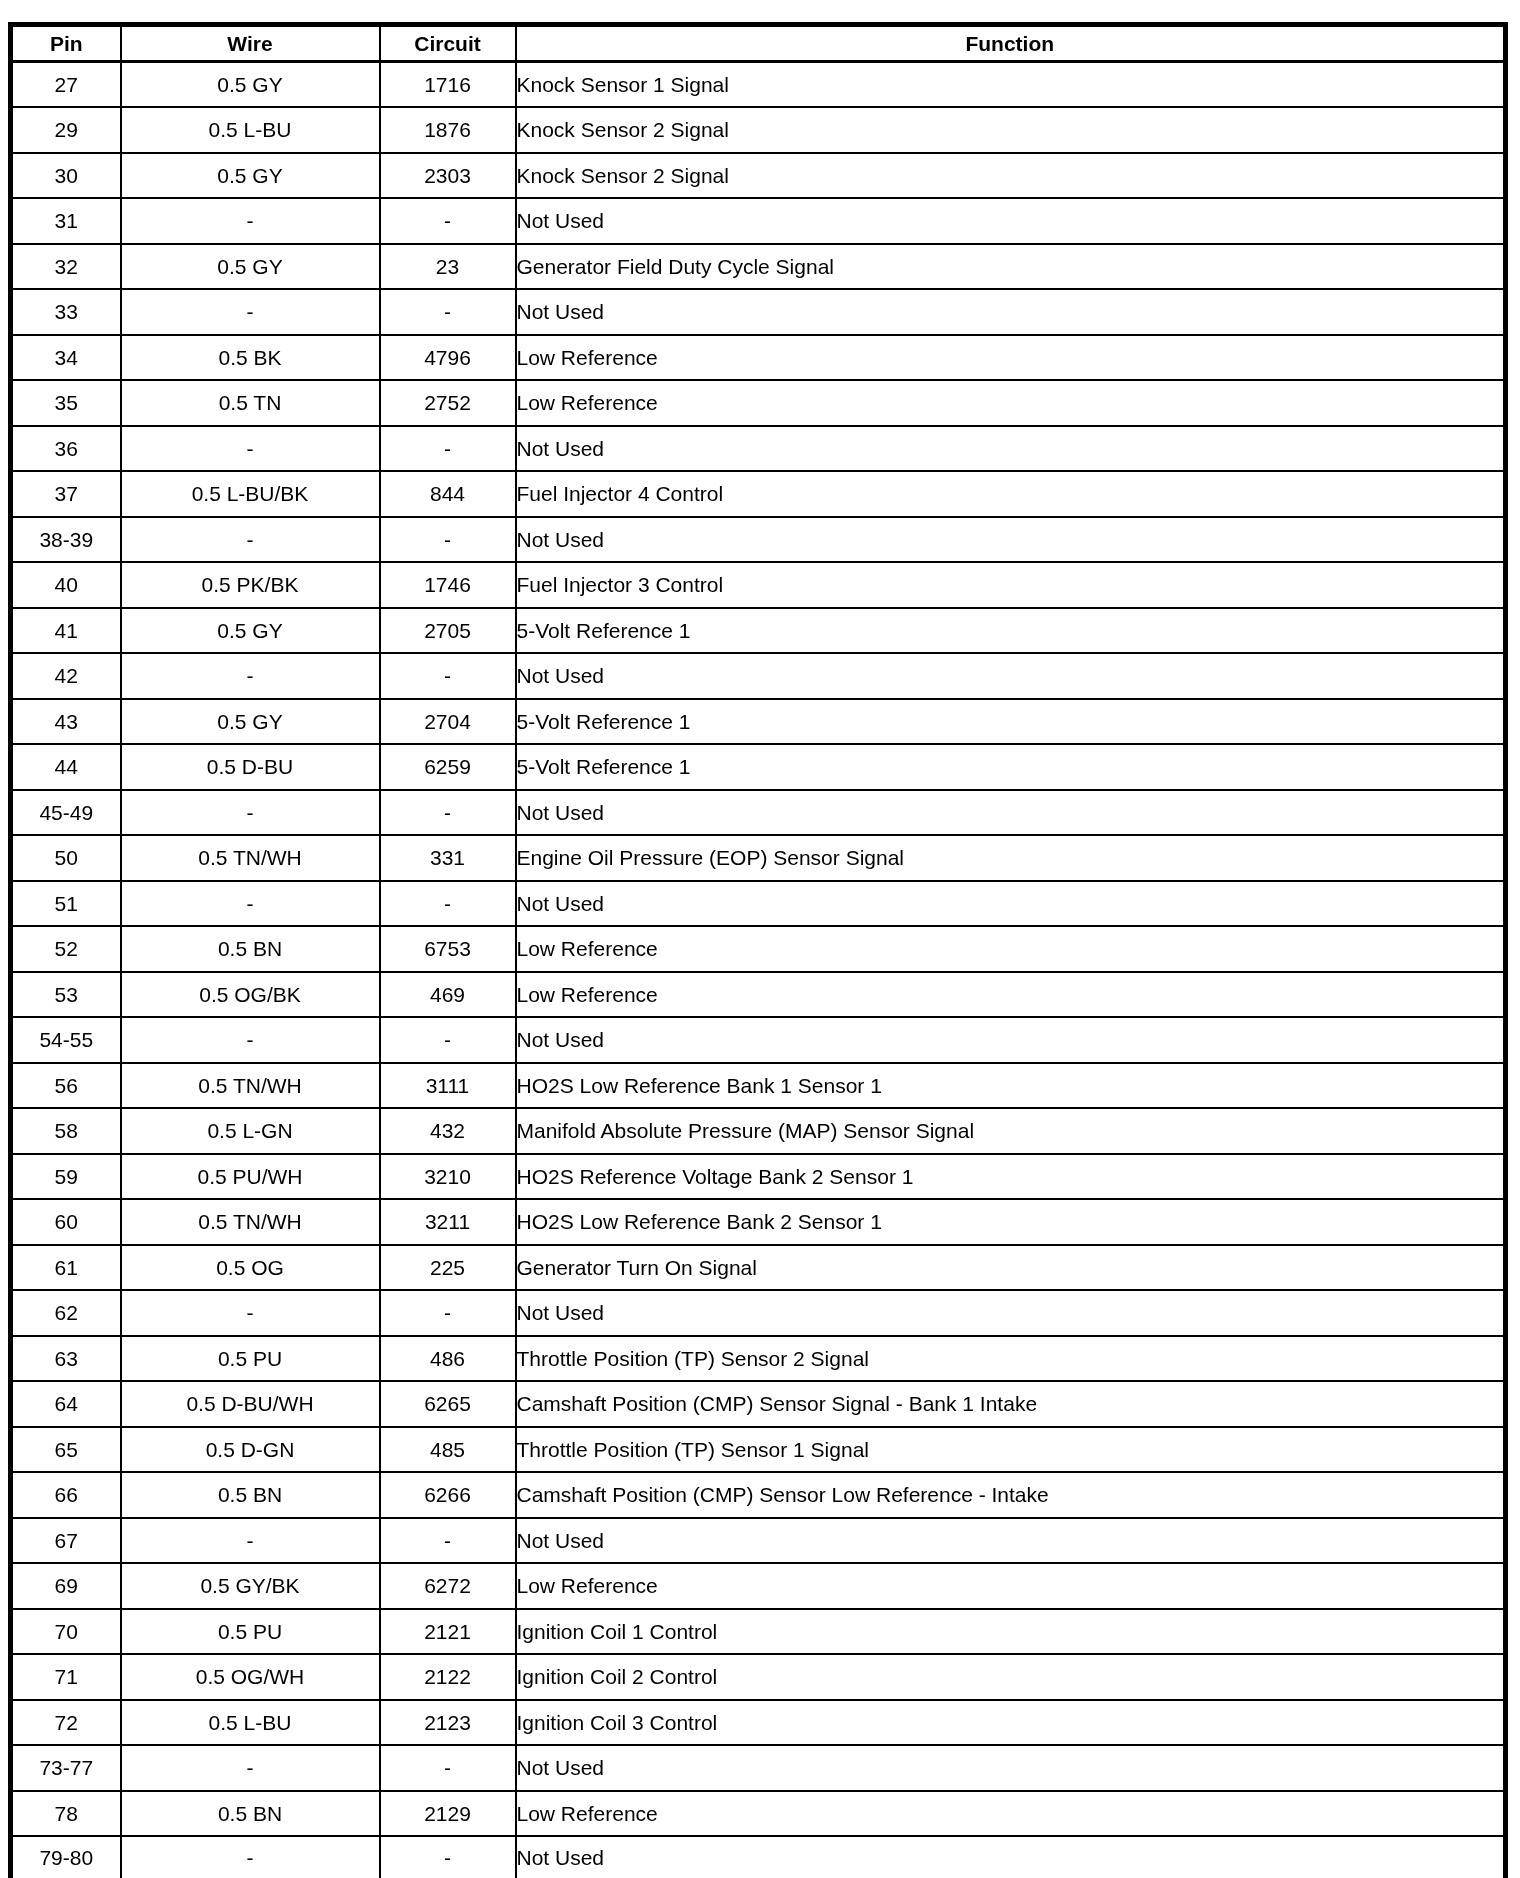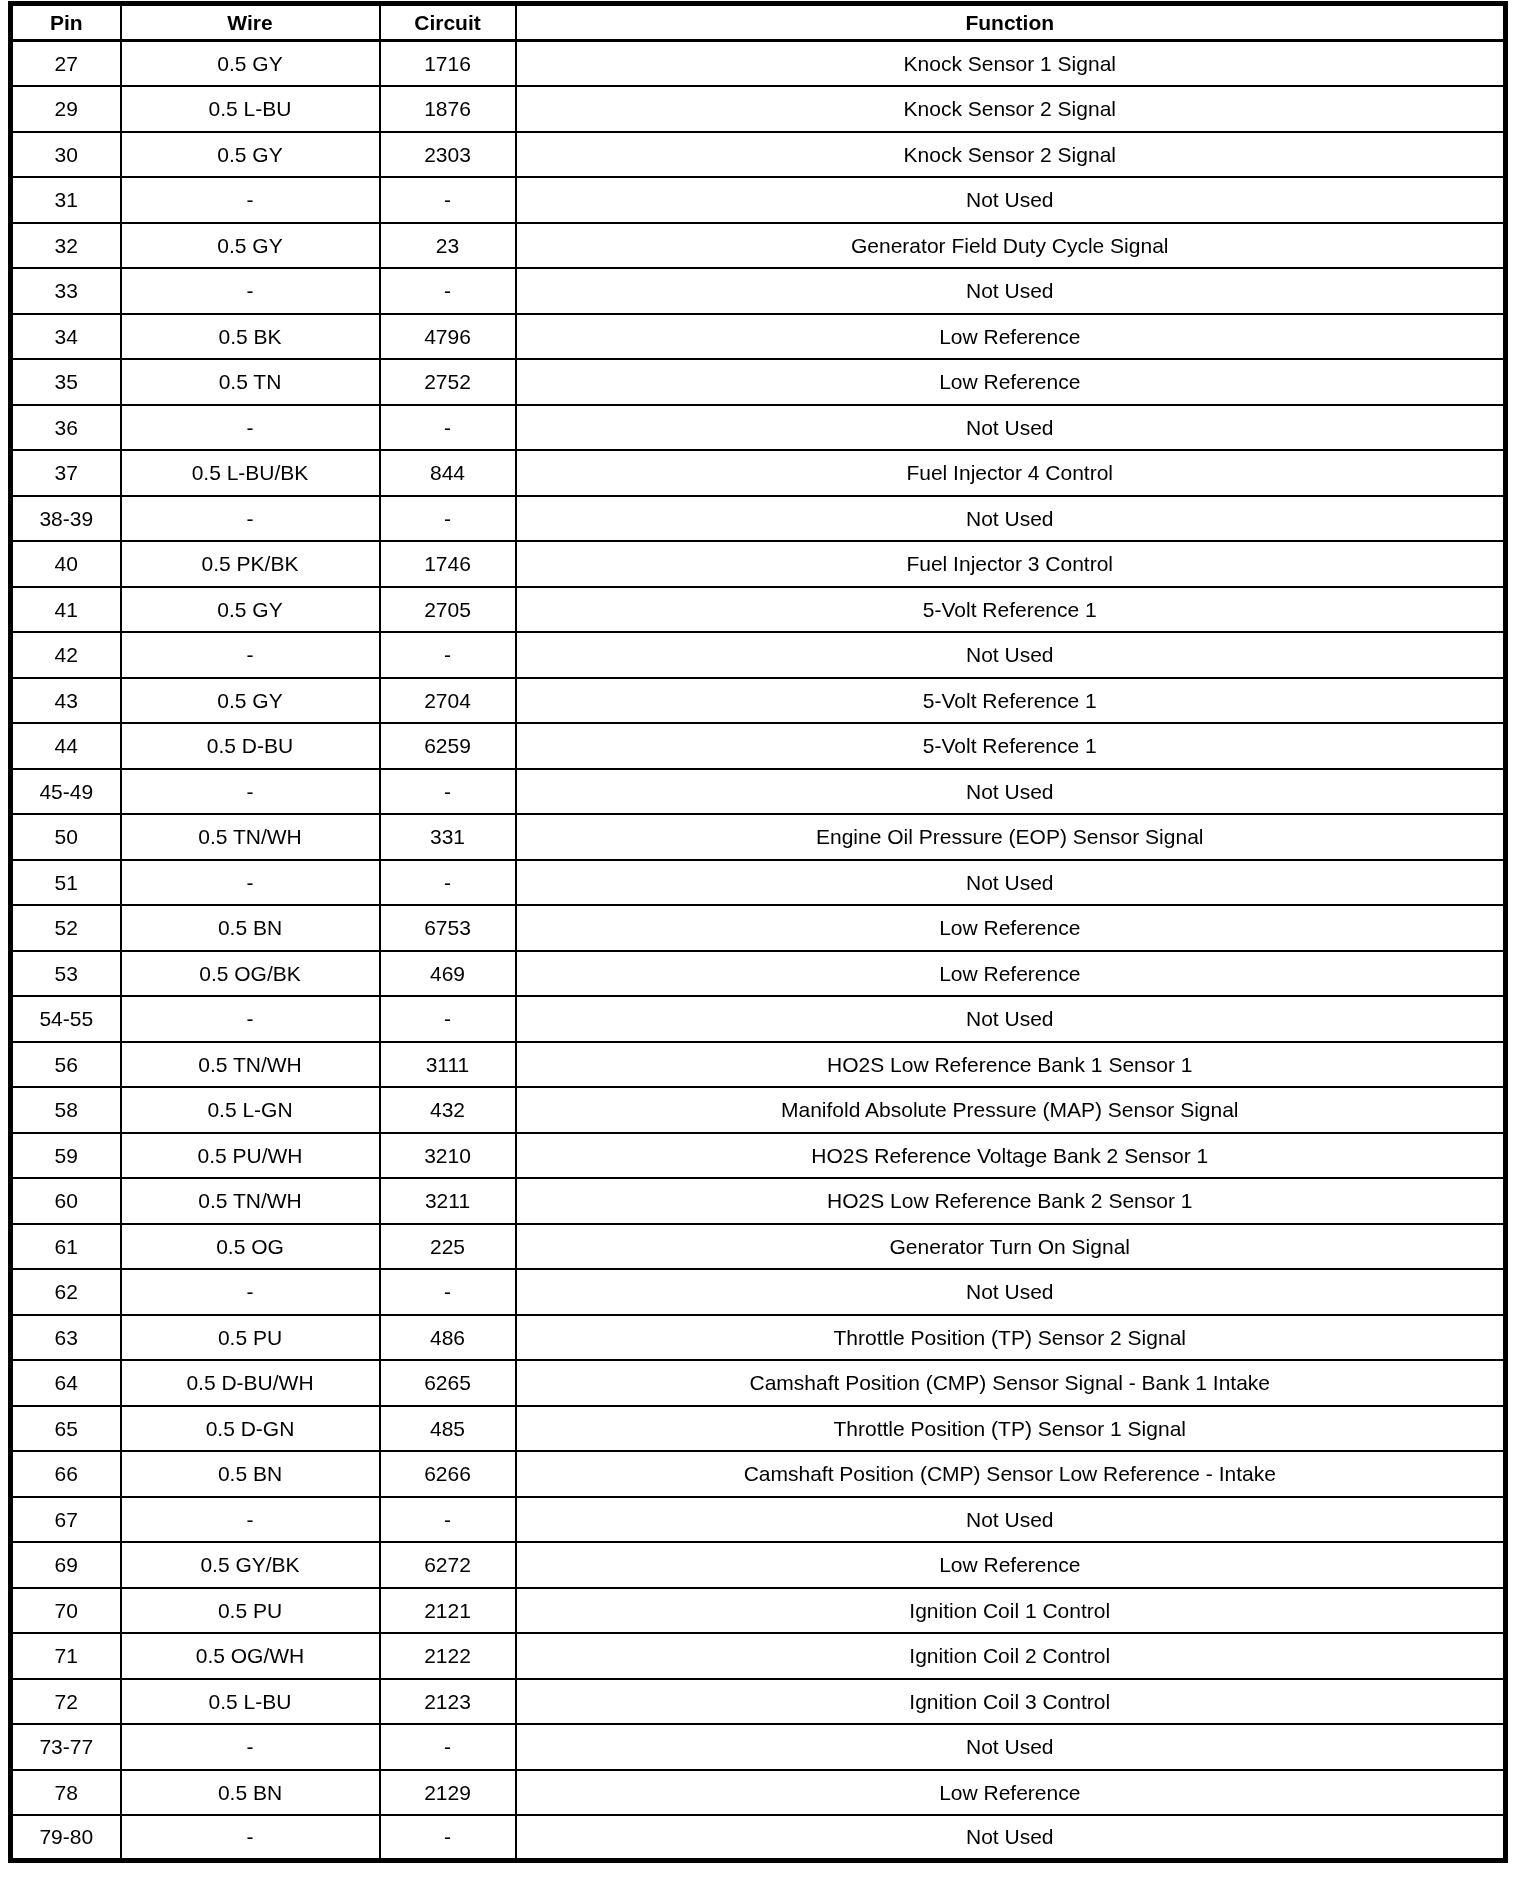--- a/index.html
+++ b/index.html
@@ -7,21 +7,21 @@
     padding: 0;
     background: #ffffff;
     font-family: "Liberation Sans", sans-serif;
     color: #000000;
   }
   .page {
     width: 1520px;
     height: 1878px;
     background: #ffffff;
     box-sizing: border-box;
-    padding: 1px 9px 8px 8px;
+    padding: 22px 9px 8px 8px;
   }
   table.pinout {
     width: 1500px;
     height: 1862px;
     border-collapse: collapse;
     table-layout: fixed;
     border: 5px solid #000000;
   }
   table.pinout th,
   table.pinout td {
@@ -35,21 +35,21 @@
   }
   table.pinout thead tr { height: 37px; }
   table.pinout tbody tr { height: 37px; }
   table.pinout th {
     font-weight: bold;
     text-align: center;
     border-bottom: 3px solid #000000;
   }
   td.c-pin, td.c-wire, td.c-circuit { text-align: center; }
   td.c-function {
-    text-align: center;
+    text-align: left;
     padding-left: 8px;
   }
 </style>
 </head>
 <body>
 
 <div class="page">
   <table class="pinout">
     <colgroup>
       <col style="width:110px">

